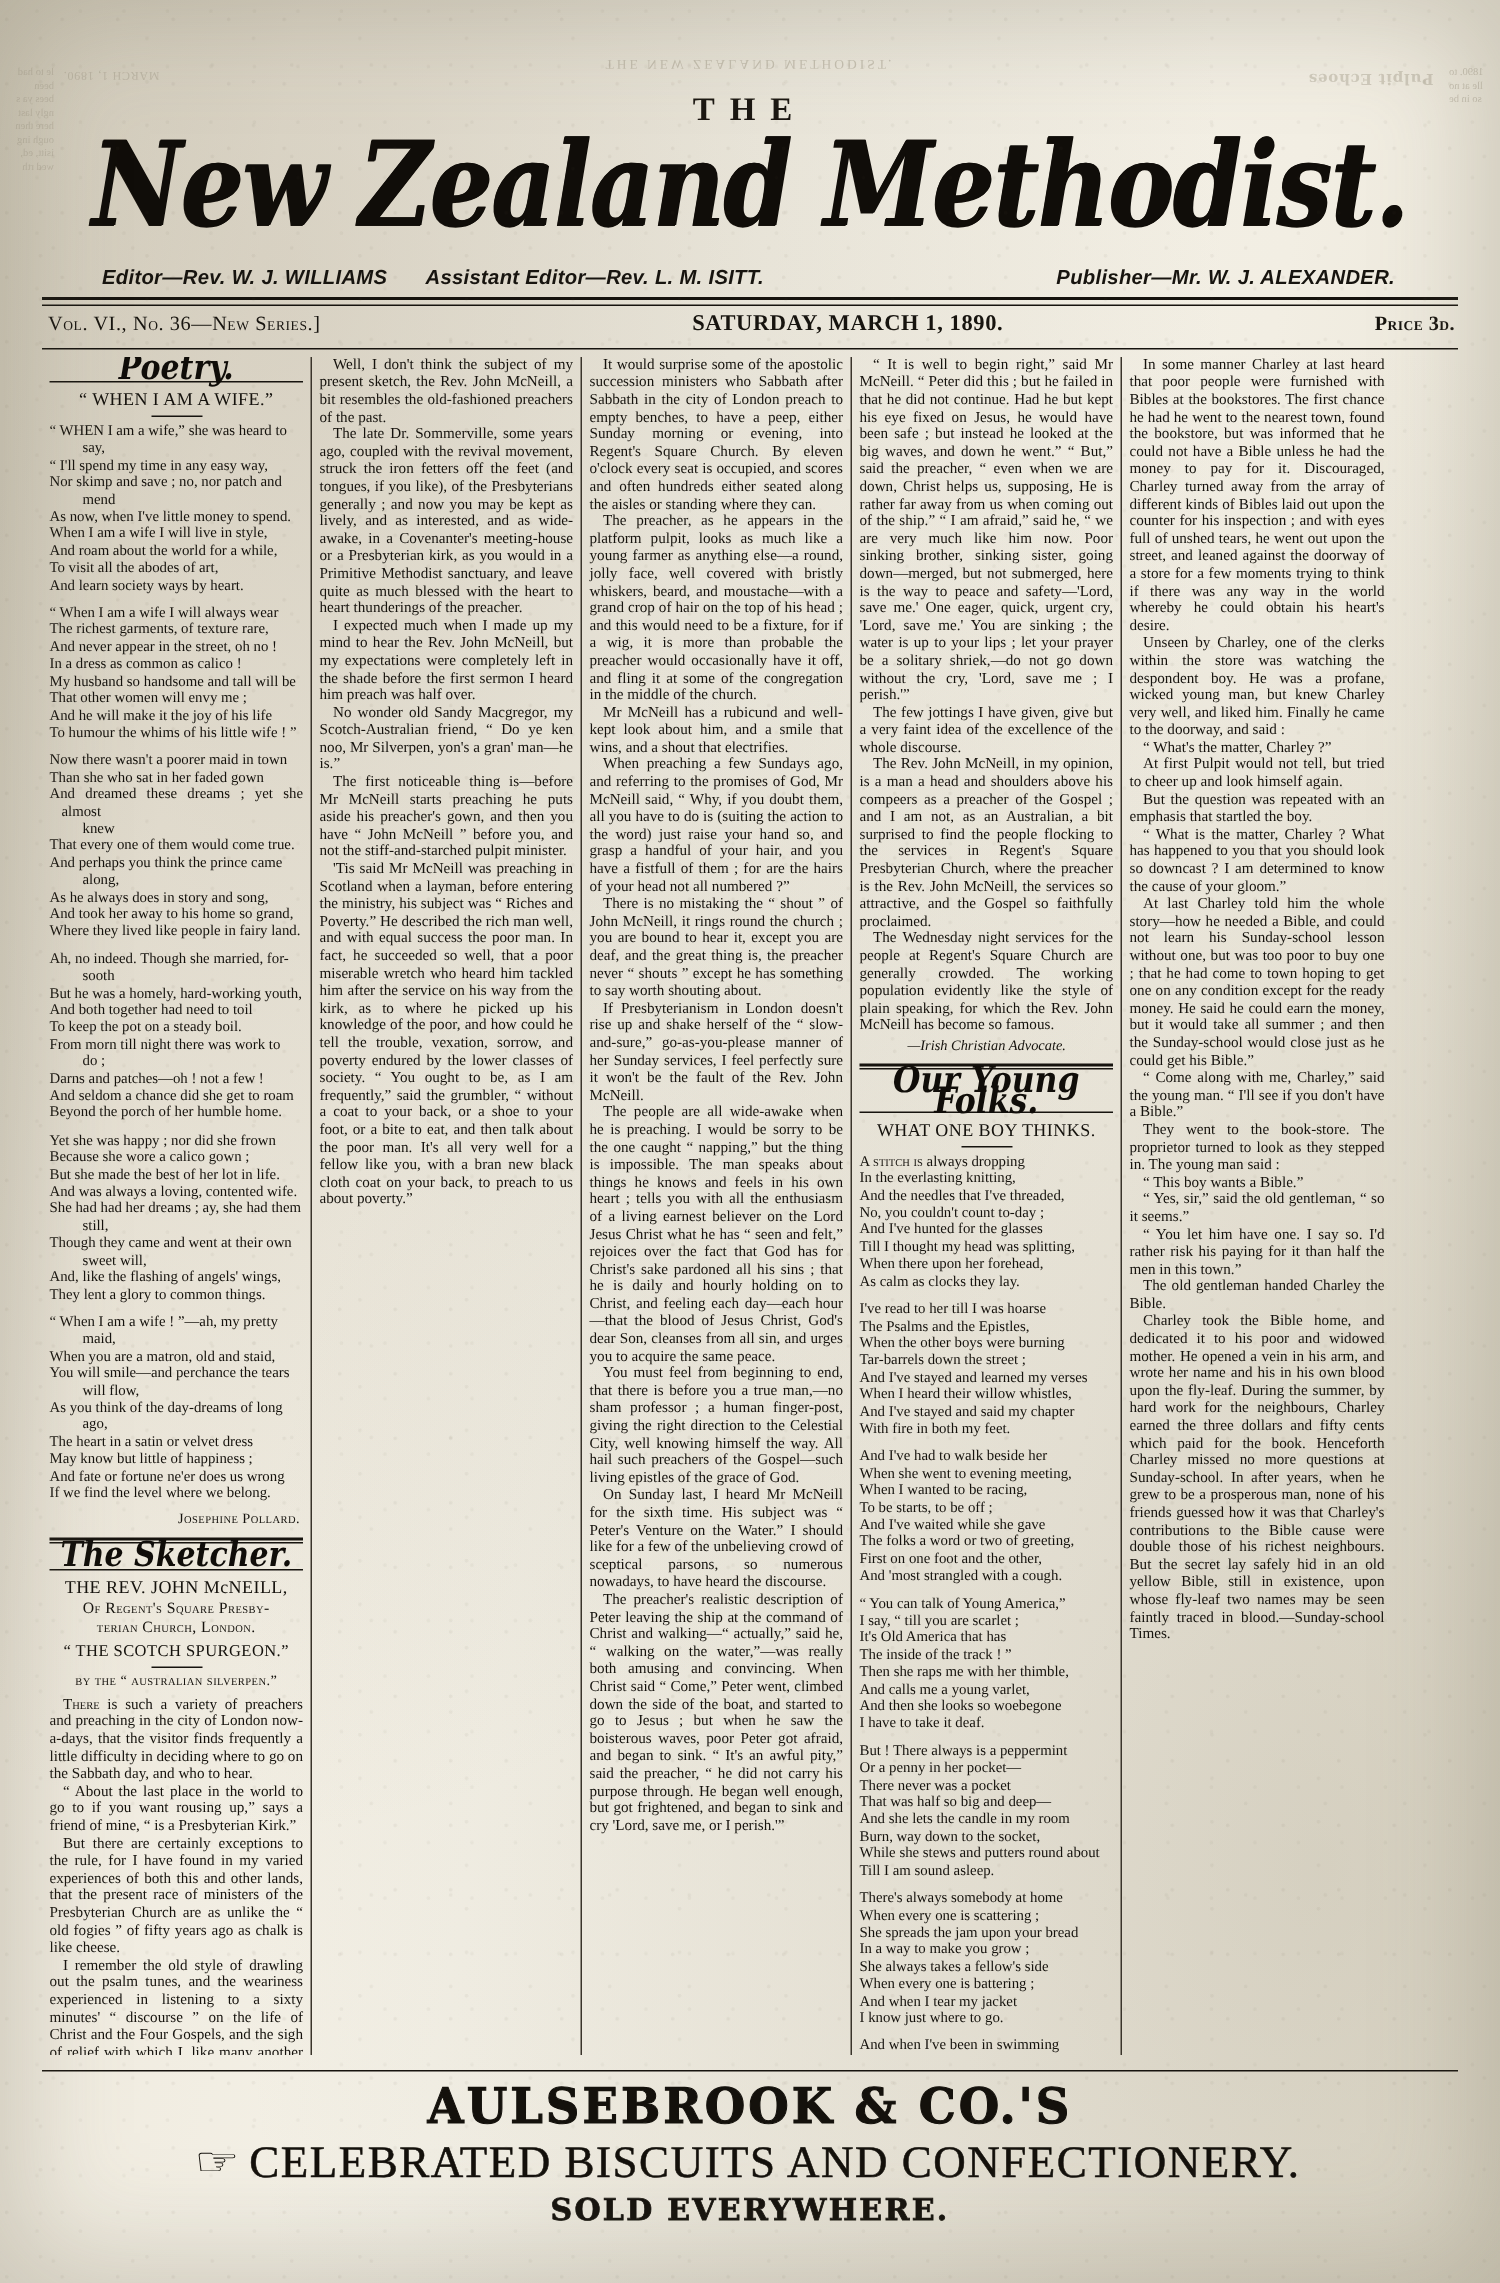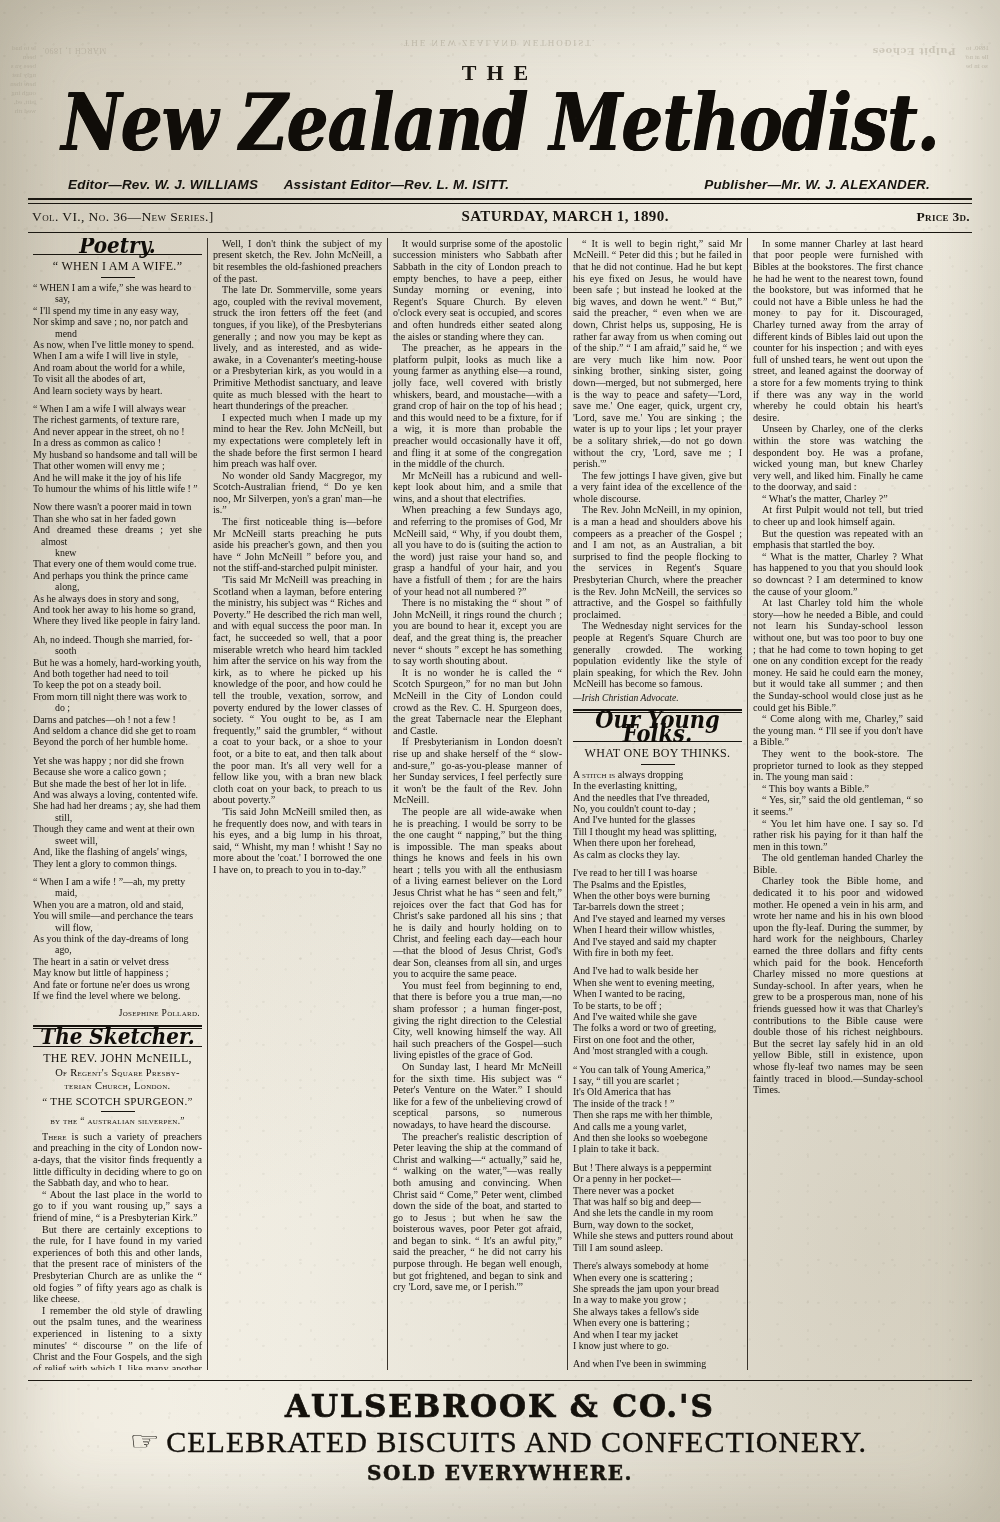--- a/index.html
+++ b/index.html
@@ -144,21 +144,21 @@
   .poem div{text-indent:0;padding-left:8px;text-indent:-8px;}
   .poem .ind{padding-left:22px;text-indent:0;}
   .attrib{
     text-align:right;font-variant:small-caps;font-size:9.5px;
     letter-spacing:.3px;margin:3px 2px 4px 0;
   }
   .attrib-left{
     text-align:left;font-size:9.6px;margin:2px 0 3px 0;
   }
   .sc{font-variant:small-caps;}
-  i{font-style:italic;}
+  i{font-style:italic;margin-left:32px;}
 
   
   .advert{
     margin-top:10px;
     border-top:1px solid #16130e;
     padding-top:6px;
     text-align:center;
     color:#14110c;
   }
   .ad1{
@@ -338,32 +338,30 @@
       </div>
 
       <div class="col">
         <div id="sk-col2">
             <p>Well, I don't think the subject of my present sketch, the Rev. John McNeill, a bit resembles the old-fashioned preachers of the past.</p>
             <p>The late Dr. Sommerville, some years ago, coupled with the revival movement, struck the iron fetters off the feet (and tongues, if you like), of the Presbyterians generally ; and now you may be kept as lively, and as interested, and as wide-awake, in a Covenanter's meeting-house or a Presbyterian kirk, as you would in a Primitive Methodist sanctuary, and leave quite as much blessed with the heart to heart thunderings of the preacher.</p>
             <p>I expected much when I made up my mind to hear the Rev. John McNeill, but my expectations were completely left in the shade before the first sermon I heard him preach was half over.</p>
             <p>No wonder old Sandy Macgregor, my Scotch-Australian friend, “ Do ye ken noo, Mr Silverpen, yon's a gran' man—he is.”</p>
             <p>The first noticeable thing is—before Mr McNeill starts preaching he puts aside his preacher's gown, and then you have “ John McNeill ” before you, and not the stiff-and-starched pulpit minister.</p>
             <p>'Tis said Mr McNeill was preaching in Scotland when a layman, before entering the ministry, his subject was “ Riches and Poverty.” He described the rich man well, and with equal success the poor man. In fact, he succeeded so well, that a poor miserable wretch who heard him tackled him after the service on his way from the kirk, as to where he picked up his knowledge of the poor, and how could he tell the trouble, vexation, sorrow, and poverty endured by the lower classes of society. “ You ought to be, as I am frequently,” said the grumbler, “ without a coat to your back, or a shoe to your foot, or a bite to eat, and then talk about the poor man. It's all very well for a fellow like you, with a bran new black cloth coat on your back, to preach to us about poverty.”</p>
-            <p>'Tis said John McNeill smiled then, as he frequently does now, and with tears in his eyes, and a big lump in his throat, said, “ Whisht, my man ! whisht ! Say no more about the 'coat.' I borrowed the one I have on, to preach to you in to-day.”</p>
           </div>
       </div>
 
       <div class="col">
         <div id="sk-col3">
             <p>It would surprise some of the apostolic succession ministers who Sabbath after Sabbath in the city of London preach to empty benches, to have a peep, either Sunday morning or evening, into Regent's Square Church. By eleven o'clock every seat is occupied, and scores and often hundreds either seated along the aisles or standing where they can.</p>
             <p>The preacher, as he appears in the platform pulpit, looks as much like a young farmer as anything else—a round, jolly face, well covered with bristly whiskers, beard, and moustache—with a grand crop of hair on the top of his head ; and this would need to be a fixture, for if a wig, it is more than probable the preacher would occasionally have it off, and fling it at some of the congregation in the middle of the church.</p>
             <p>Mr McNeill has a rubicund and well-kept look about him, and a smile that wins, and a shout that electrifies.</p>
             <p>When preaching a few Sundays ago, and referring to the promises of God, Mr McNeill said, “ Why, if you doubt them, all you have to do is (suiting the action to the word) just raise your hand so, and grasp a handful of your hair, and you have a fistfull of them ; for are the hairs of your head not all numbered ?”</p>
             <p>There is no mistaking the “ shout ” of John McNeill, it rings round the church ; you are bound to hear it, except you are deaf, and the great thing is, the preacher never “ shouts ” except he has something to say worth shouting about.</p>
-            <p>It is no wonder he is called the “ Scotch Spurgeon,” for no man but John McNeill in the City of London could crowd as the Rev. C. H. Spurgeon does, the great Tabernacle near the Elephant and Castle.</p>
             <p>If Presbyterianism in London doesn't rise up and shake herself of the “ slow-and-sure,” go-as-you-please manner of her Sunday services, I feel perfectly sure it won't be the fault of the Rev. John McNeill.</p>
             <p>The people are all wide-awake when he is preaching. I would be sorry to be the one caught “ napping,” but the thing is impossible. The man speaks about things he knows and feels in his own heart ; tells you with all the enthusiasm of a living earnest believer on the Lord Jesus Christ what he has “ seen and felt,” rejoices over the fact that God has for Christ's sake pardoned all his sins ; that he is daily and hourly holding on to Christ, and feeling each day—each hour—that the blood of Jesus Christ, God's dear Son, cleanses from all sin, and urges you to acquire the same peace.</p>
             <p>You must feel from beginning to end, that there is before you a true man,—no sham professor ; a human finger-post, giving the right direction to the Celestial City, well knowing himself the way. All hail such preachers of the Gospel—such living epistles of the grace of God.</p>
             <p>On Sunday last, I heard Mr McNeill for the sixth time. His subject was “ Peter's Venture on the Water.” I should like for a few of the unbelieving crowd of sceptical parsons, so numerous nowadays, to have heard the discourse.</p>
             <p>The preacher's realistic description of Peter leaving the ship at the command of Christ and walking—“ actually,” said he, “ walking on the water,”—was really both amusing and convincing. When Christ said “ Come,” Peter went, climbed down the side of the boat, and started to go to Jesus ; but when he saw the boisterous waves, poor Peter got afraid, and began to sink. “ It's an awful pity,” said the preacher, “ he did not carry his purpose through. He began well enough, but got frightened, and began to sink and cry 'Lord, save me, or I perish.'”</p>
           </div>
       </div>
 
       <div class="col">
         <div id="sk-col4">
@@ -416,21 +414,21 @@
               <div>And 'most strangled with a cough.</div>
             </div>
             <div class="poem">
               <div>“ You can talk of Young America,”</div>
               <div>I say, “ till you are scarlet ;</div>
               <div>It's Old America that has</div>
               <div>The inside of the track ! ”</div>
               <div>Then she raps me with her thimble,</div>
               <div>And calls me a young varlet,</div>
               <div>And then she looks so woebegone</div>
-              <div>I plain to take it back.</div>
+              <div>I have to take it deaf.</div>
             </div>
             <div class="poem">
               <div>But ! There always is a peppermint</div>
               <div>Or a penny in her pocket—</div>
               <div>There never was a pocket</div>
               <div>That was half so big and deep—</div>
               <div>And she lets the candle in my room</div>
               <div>Burn, way down to the socket,</div>
               <div>While she stews and putters round about</div>
               <div>Till I am sound asleep.</div>

